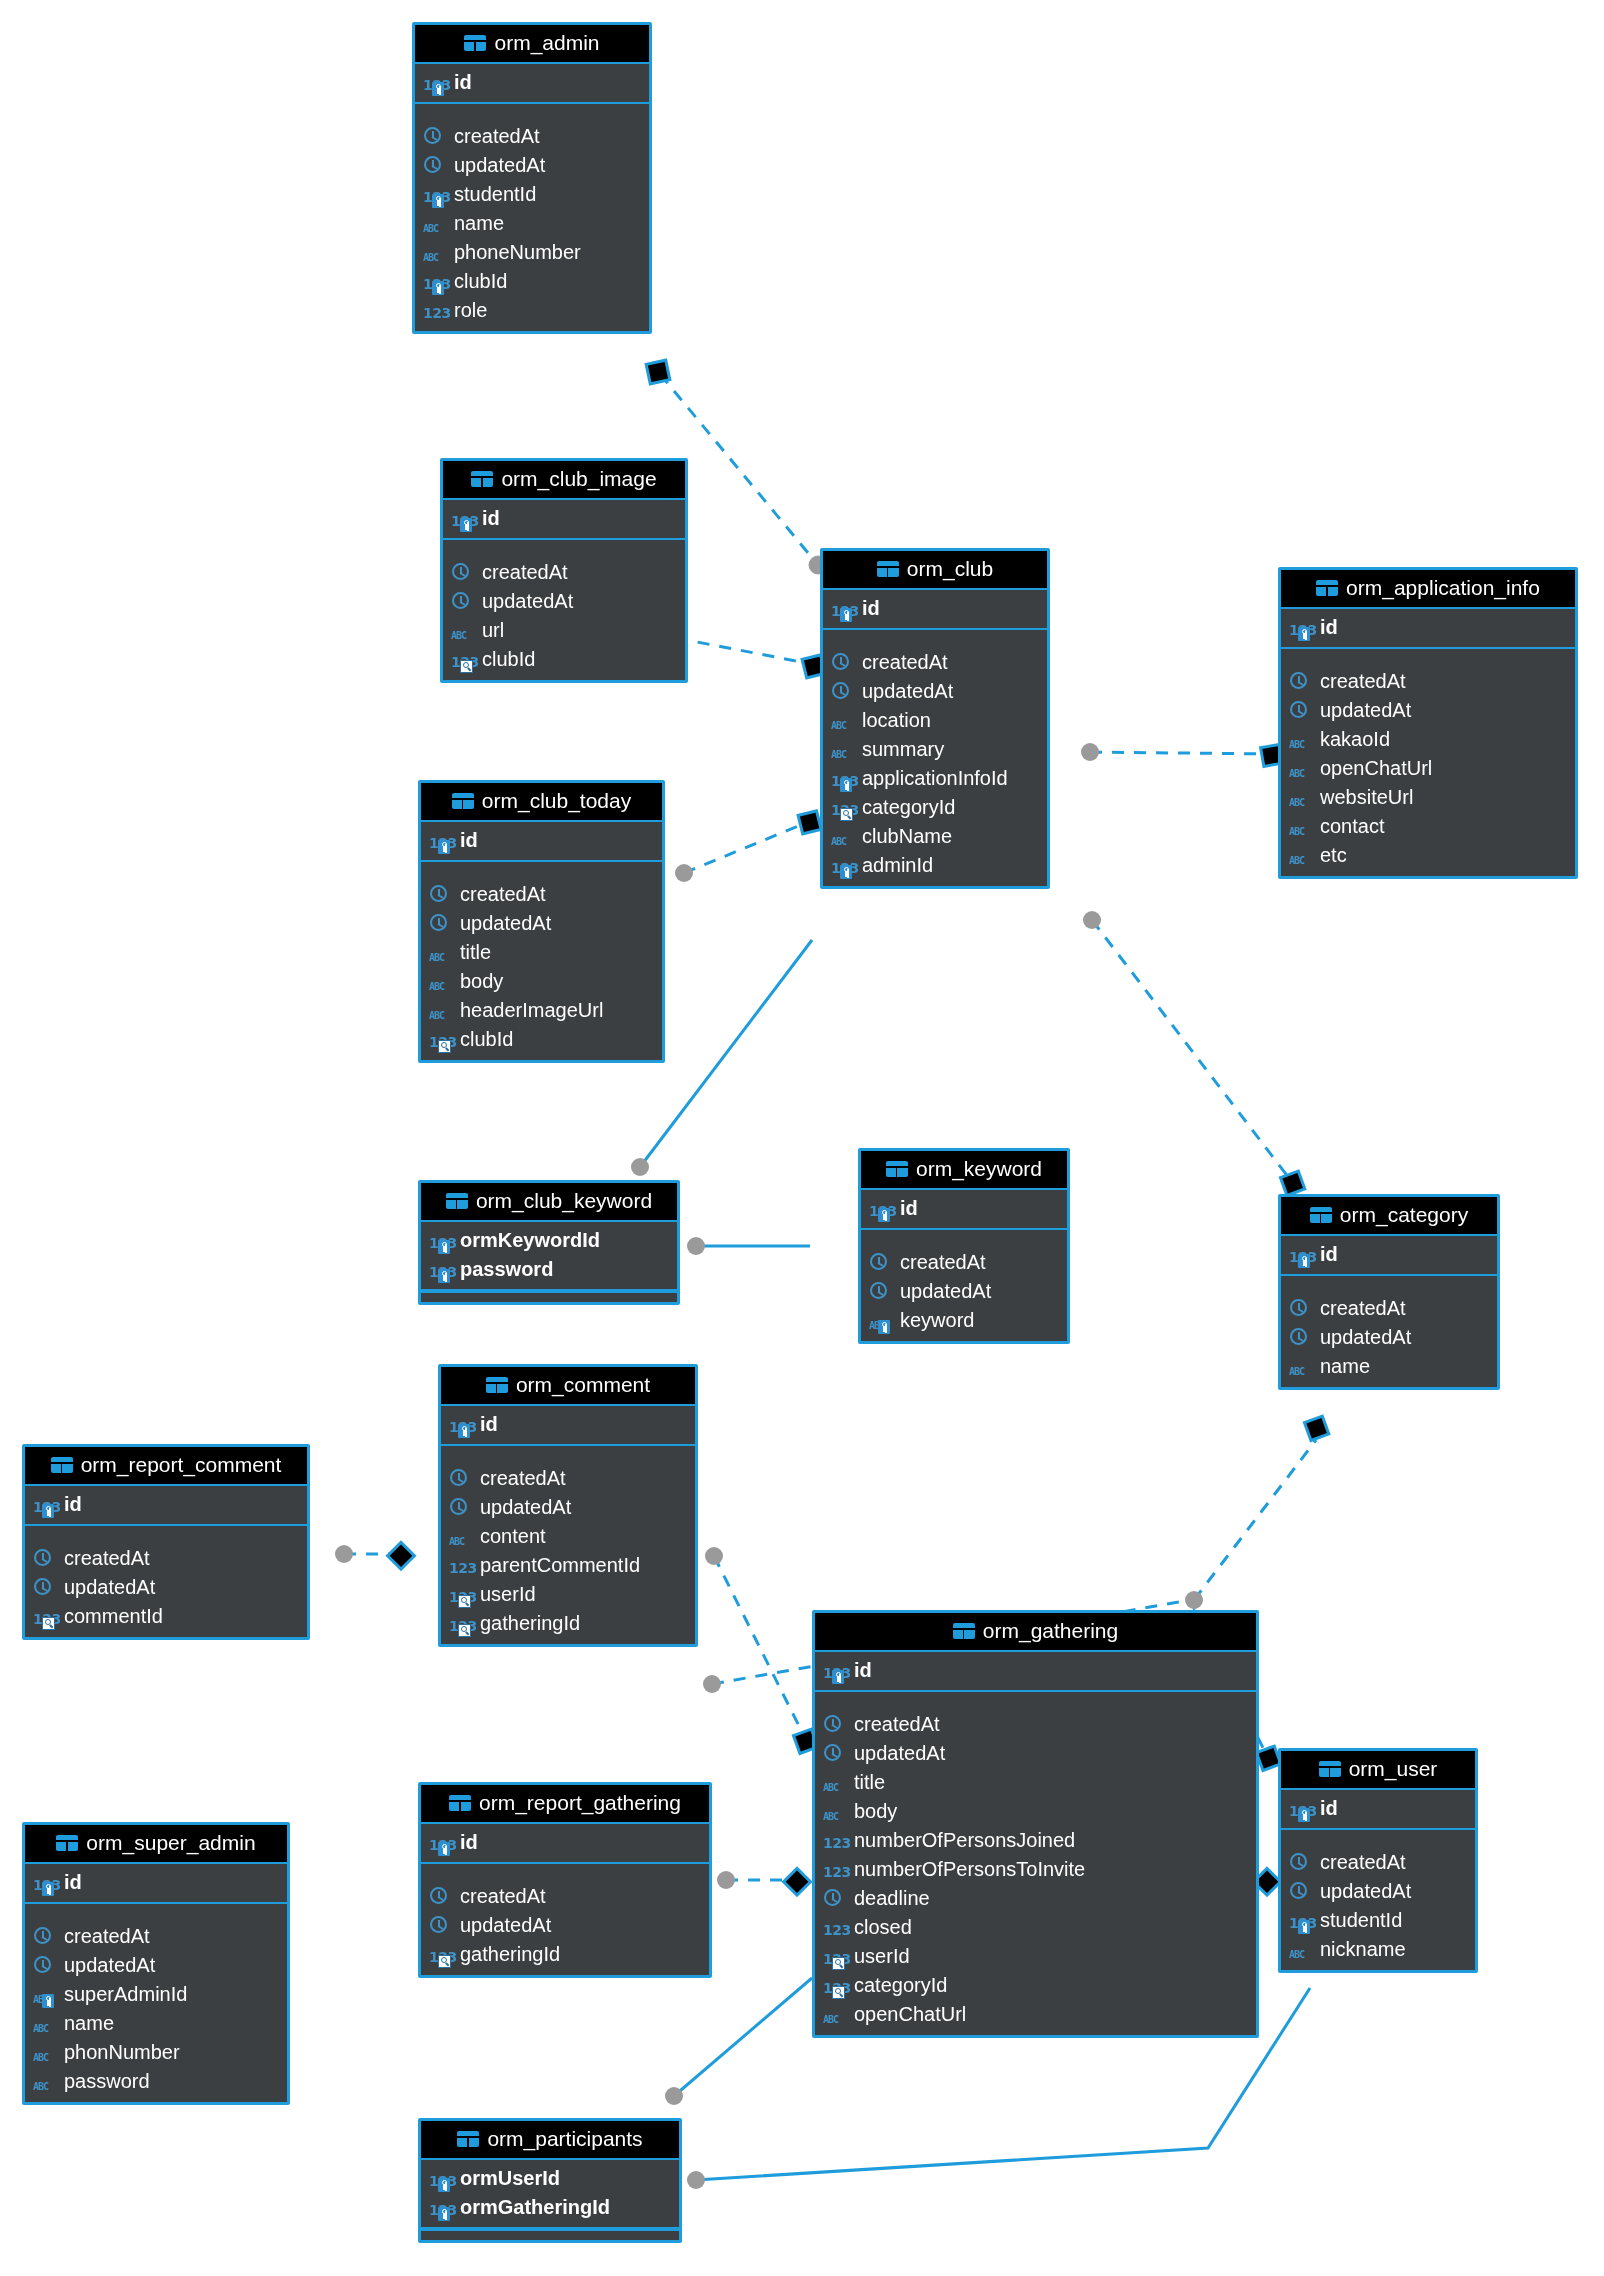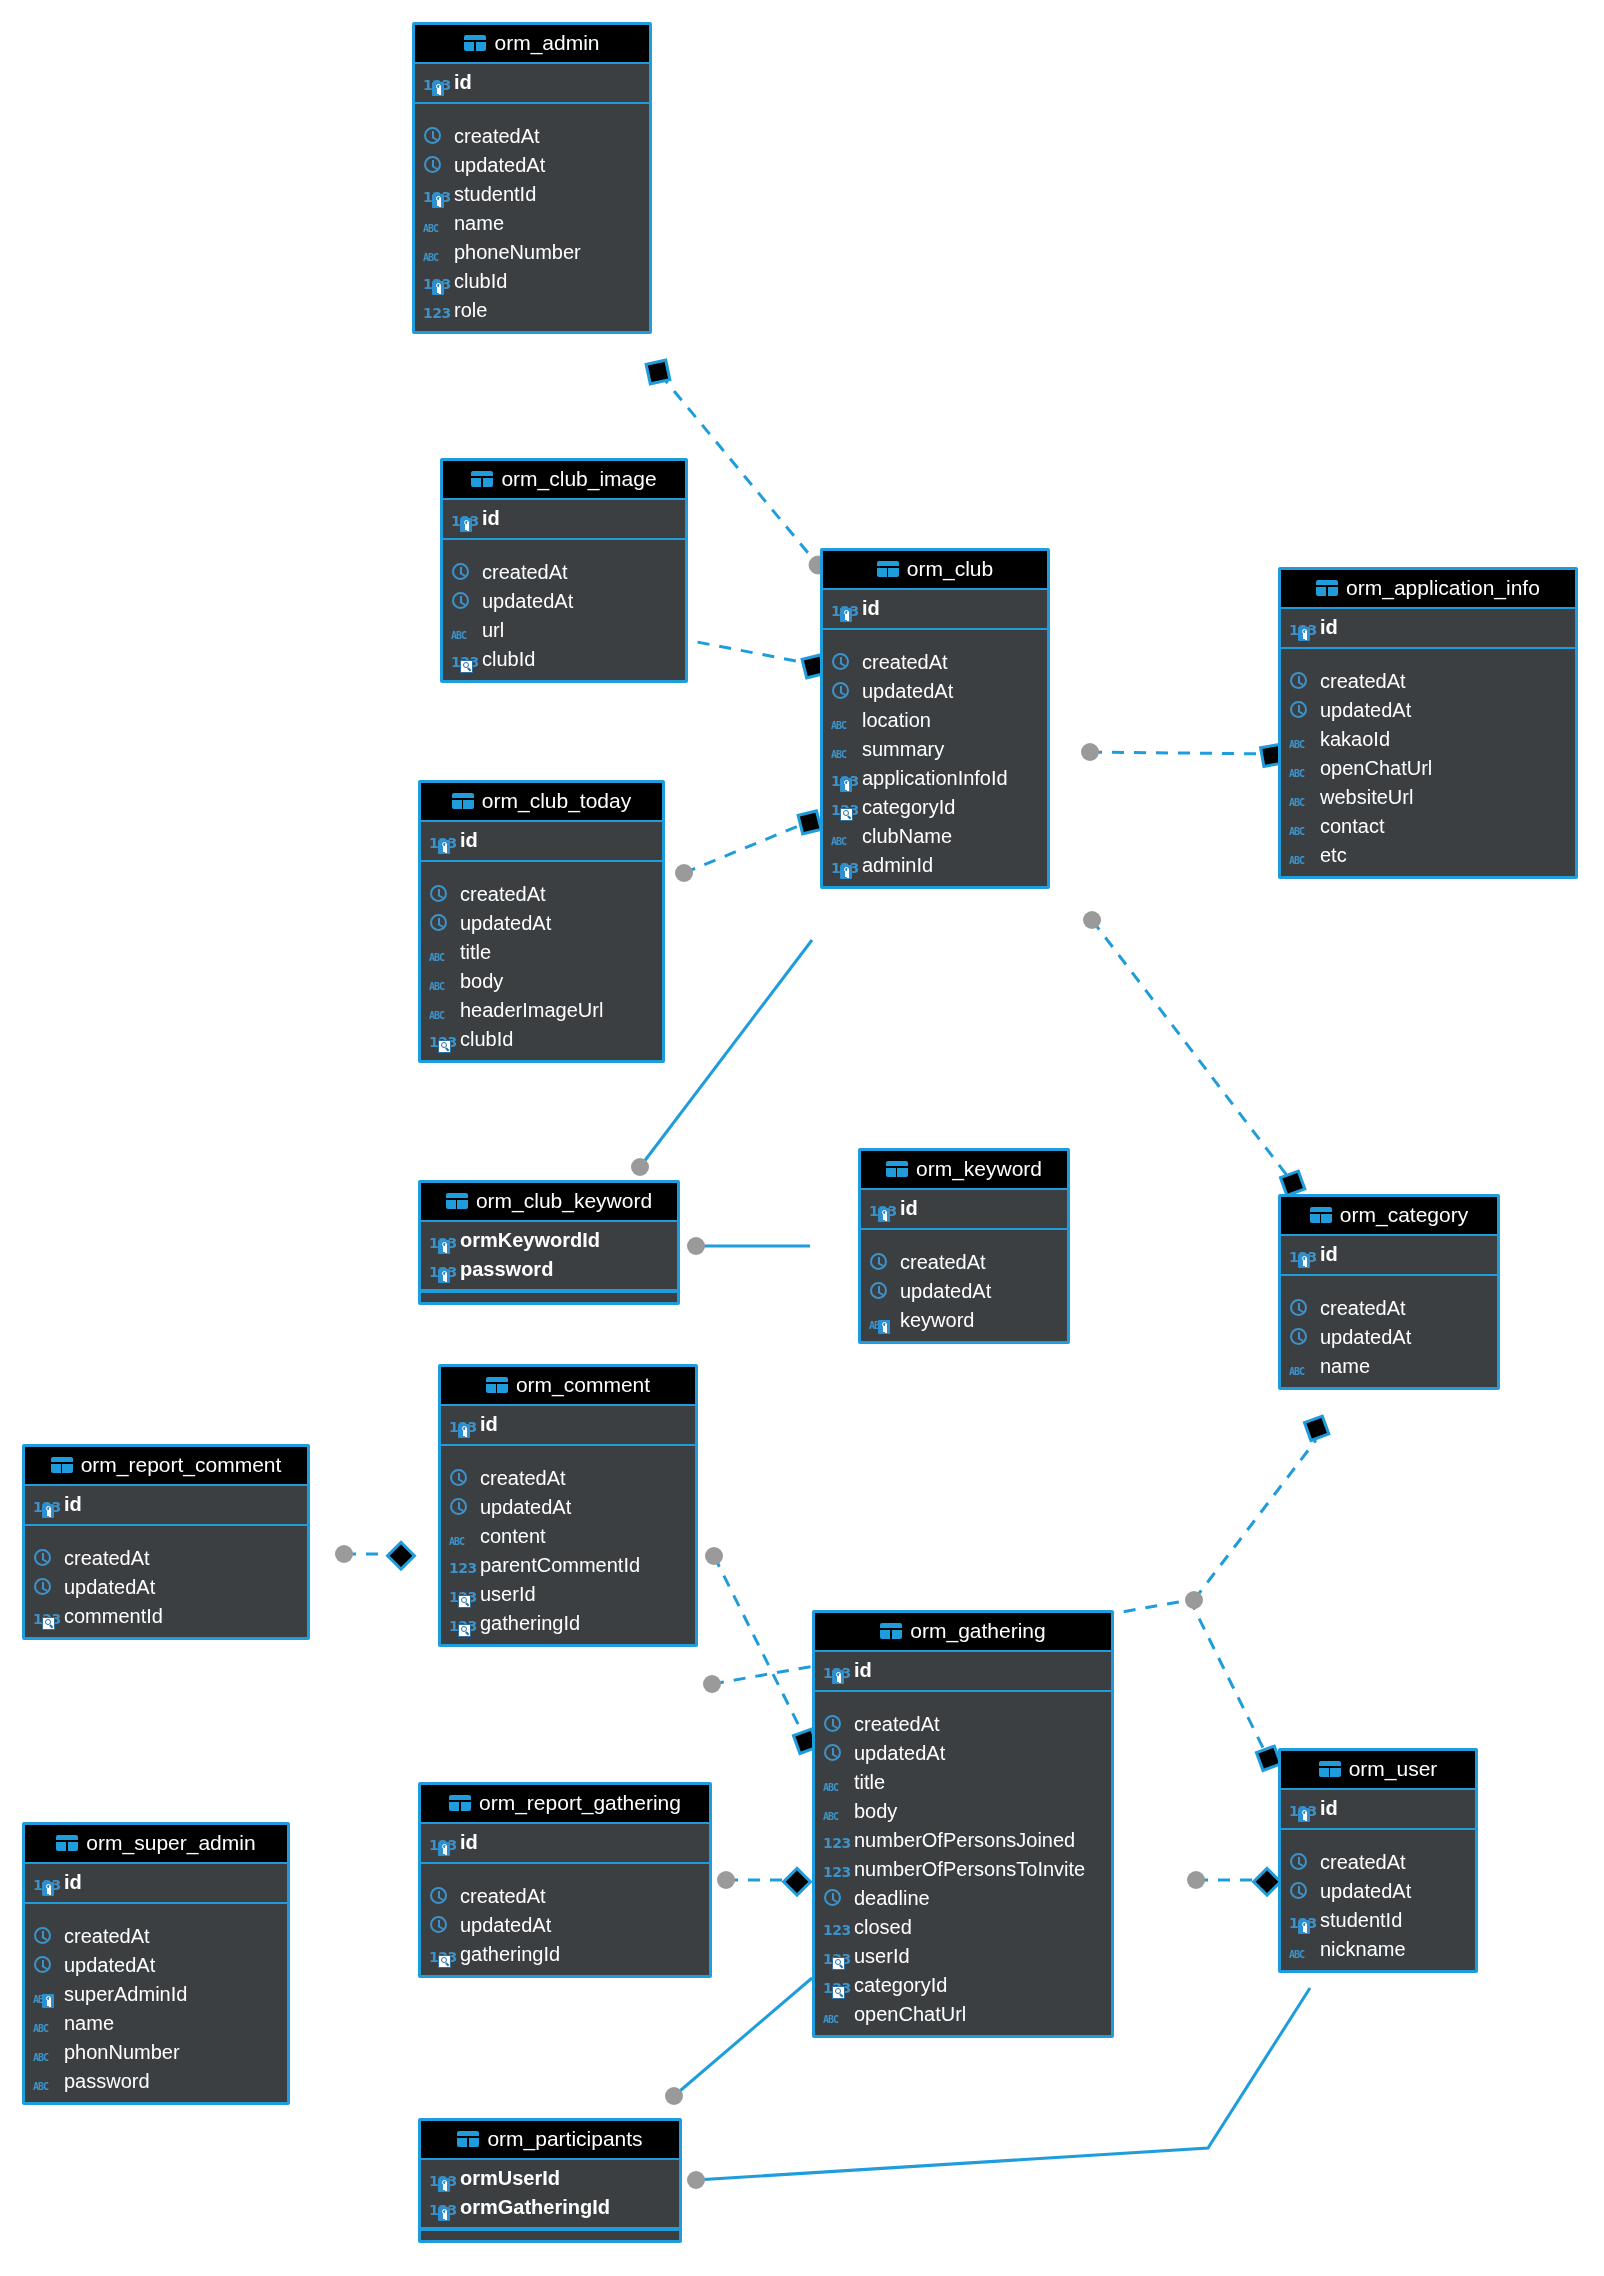--- a/index.html
+++ b/index.html
@@ -769,21 +769,21 @@
         </div>
         <div class="col-row">
           <span class="ico">
             <span class="num">123</span>
             <span class="idx"></span>
           </span>
           <span class="col-name">commentId</span>
         </div>
       </div>
     </div>
-    <div class="table-box" style="left: 812px; top: 1610px; width: 302px;">
+    <div class="table-box" style="left: 812px; top: 1610px; width: 447px;">
       <div class="tbl-title">
         <span class="tbl-glyph"></span>
         <span>orm_gathering</span>
       </div>
       <div class="tbl-pk-section">
         <div class="col-row bold">
           <span class="ico">
             <span class="num">123</span>
             <span class="key"></span>
           </span>

